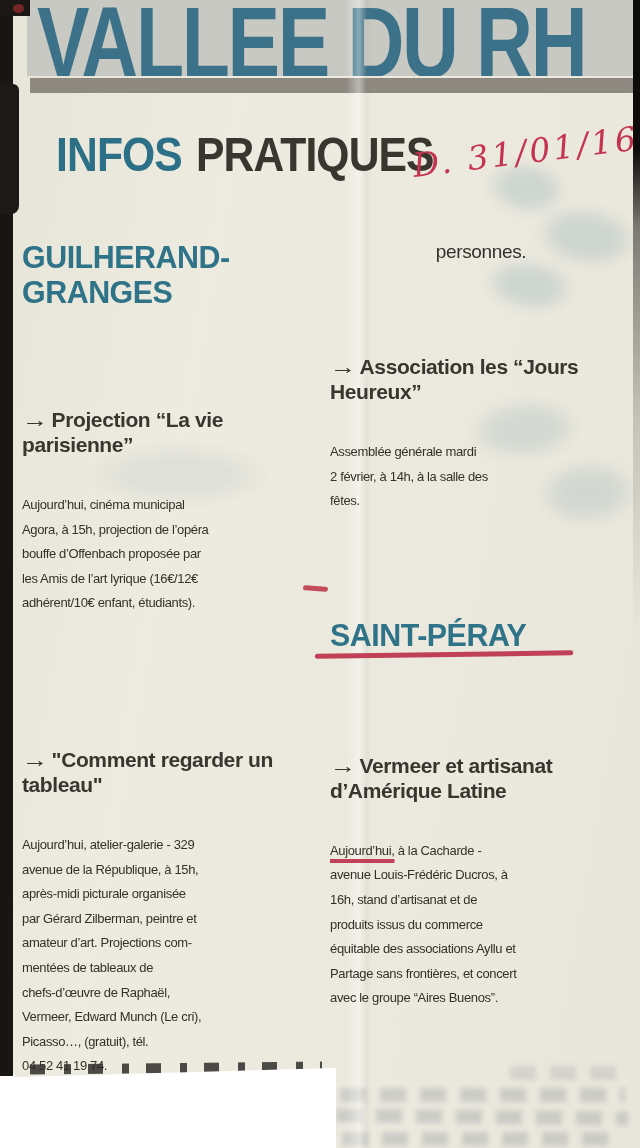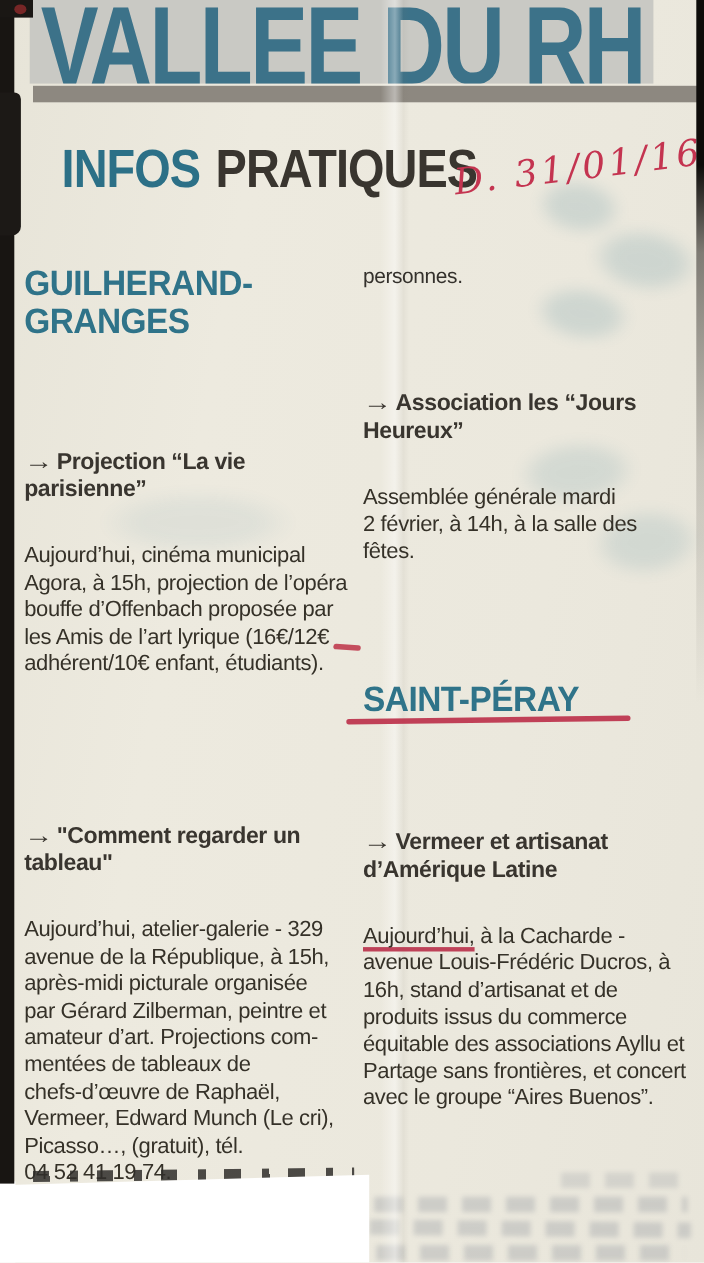--- a/index.html
+++ b/index.html
@@ -13,21 +13,21 @@
   
   .edge-left   { position:absolute; left:0; top:0; width:13px; height:1076px; background:#181512; }
   .edge-left-blotch { position:absolute; left:0; top:84px; width:19px; height:130px; background:#1c1916; border-radius:0 6px 8px 0; }
   .edge-right  { position:absolute; right:0; top:0; width:7px; height:640px;
     background:linear-gradient(#0e0c0a 0 150px, rgba(40,36,32,.55) 230px, rgba(90,86,80,.25) 420px, rgba(90,86,80,0) 100%); }
   .corner-topleft { position:absolute; left:0; top:0; width:30px; height:16px; background:#1a1714; }
   .corner-reddot  { position:absolute; left:13px; top:4px; width:11px; height:9px; background:#8e2b2b; border-radius:50%; opacity:.8; }
   .crease { position:absolute; left:346px; top:0; width:26px; height:1148px;
     background:linear-gradient(90deg, rgba(255,255,255,0) 0%, rgba(255,255,255,.4) 50%, rgba(120,115,105,.07) 80%, rgba(255,255,255,0) 100%); }
   
-  .masthead-band { position:absolute; left:27px; top:0; width:567px; height:76px; background:#c9c9c4; overflow:hidden; }
+  .masthead-band { position:absolute; left:27px; top:0; width:613px; height:76px; background:#c9c9c4; overflow:hidden; }
   .masthead-text { display:inline-block; position:relative; top:-15px; left:10px;
     font-size:101px; font-weight:800; letter-spacing:-3px; color:#3c7289;
     transform:scaleX(.78); transform-origin:left top; white-space:pre; }
   .masthead-bar { position:absolute; left:30px; top:78px; width:610px; height:15px; background:#8d8880; }
   
   .page-header { position:absolute; left:20px; top:126px; white-space:pre;padding-left:36px; }
   .ph-primary   { font-size:49px; font-weight:800; letter-spacing:-1px; color:#2c7087; display:inline-block; transform:scaleX(.87); transform-origin:left top;}
   .ph-secondary { font-size:49px; font-weight:800; letter-spacing:-1px; color:#39352f; display:inline-block; transform:scaleX(.87); transform-origin:left top; margin-left:-16px;}
   .handwritten {
     position:absolute; left:412px; top:132px; width:230px;
@@ -38,23 +38,23 @@
   
   .col { position:absolute; top:204px; white-space:pre; }
   .col-left  { left:22px;  width:296px; }
   .col-right { left:330px; width:302px; }
   .section-heading { font-size:32px; line-height:35px; font-weight:800; letter-spacing:-.5px;
     color:#2f7389; white-space:pre-wrap; width:300px; margin-bottom:7px; position:relative;
     transform:scaleX(.95); transform-origin:left top; }
   .item { margin-bottom:5px; }
   .item-head { font-size:21px; line-height:25px; font-weight:700; letter-spacing:-.4px; color:#39352f; }
   .arrow-icon { font-weight:700; margin-right:9px; display:inline-block; transform:scaleX(1.25); transform-origin:left; }
-  .item-body { font-size:20px; line-height:24.6px; letter-spacing:-.35px; color:#353128; }
+  .item-body { font-size:13px; line-height:24.6px; letter-spacing:-.35px; color:#353128; }
   sup.fest { font-size:13px; vertical-align:6px; }
-  .continued { font-size:19px; line-height:24px; letter-spacing:-.35px; }
+  .continued { font-size:19px; line-height:24px; letter-spacing:-.35px;text-align:center; }
   
   .pen-underline-text { text-decoration-line:underline; text-decoration-color:rgba(183,42,70,.88);
     text-decoration-thickness:3.5px; text-underline-offset:4px; text-decoration-skip-ink:none; }
   .pen-line-sp { position:absolute; left:-16px; bottom:-4px; width:272px; height:4.5px;
     background:#bb2e48; border-radius:3px; transform:rotate(-.7deg); opacity:.9; }
   .pen-dash { position:absolute; left:303px; top:586px; width:25px; height:5px; background:#bd3146;
     border-radius:3px; transform:rotate(4deg); opacity:.85; }
   
   .ghost { position:absolute; filter:blur(6px); opacity:.16; pointer-events:none; }
   .ghost-1 { left:470px; top:160px; width:165px; height:160px; transform:rotate(8deg);

